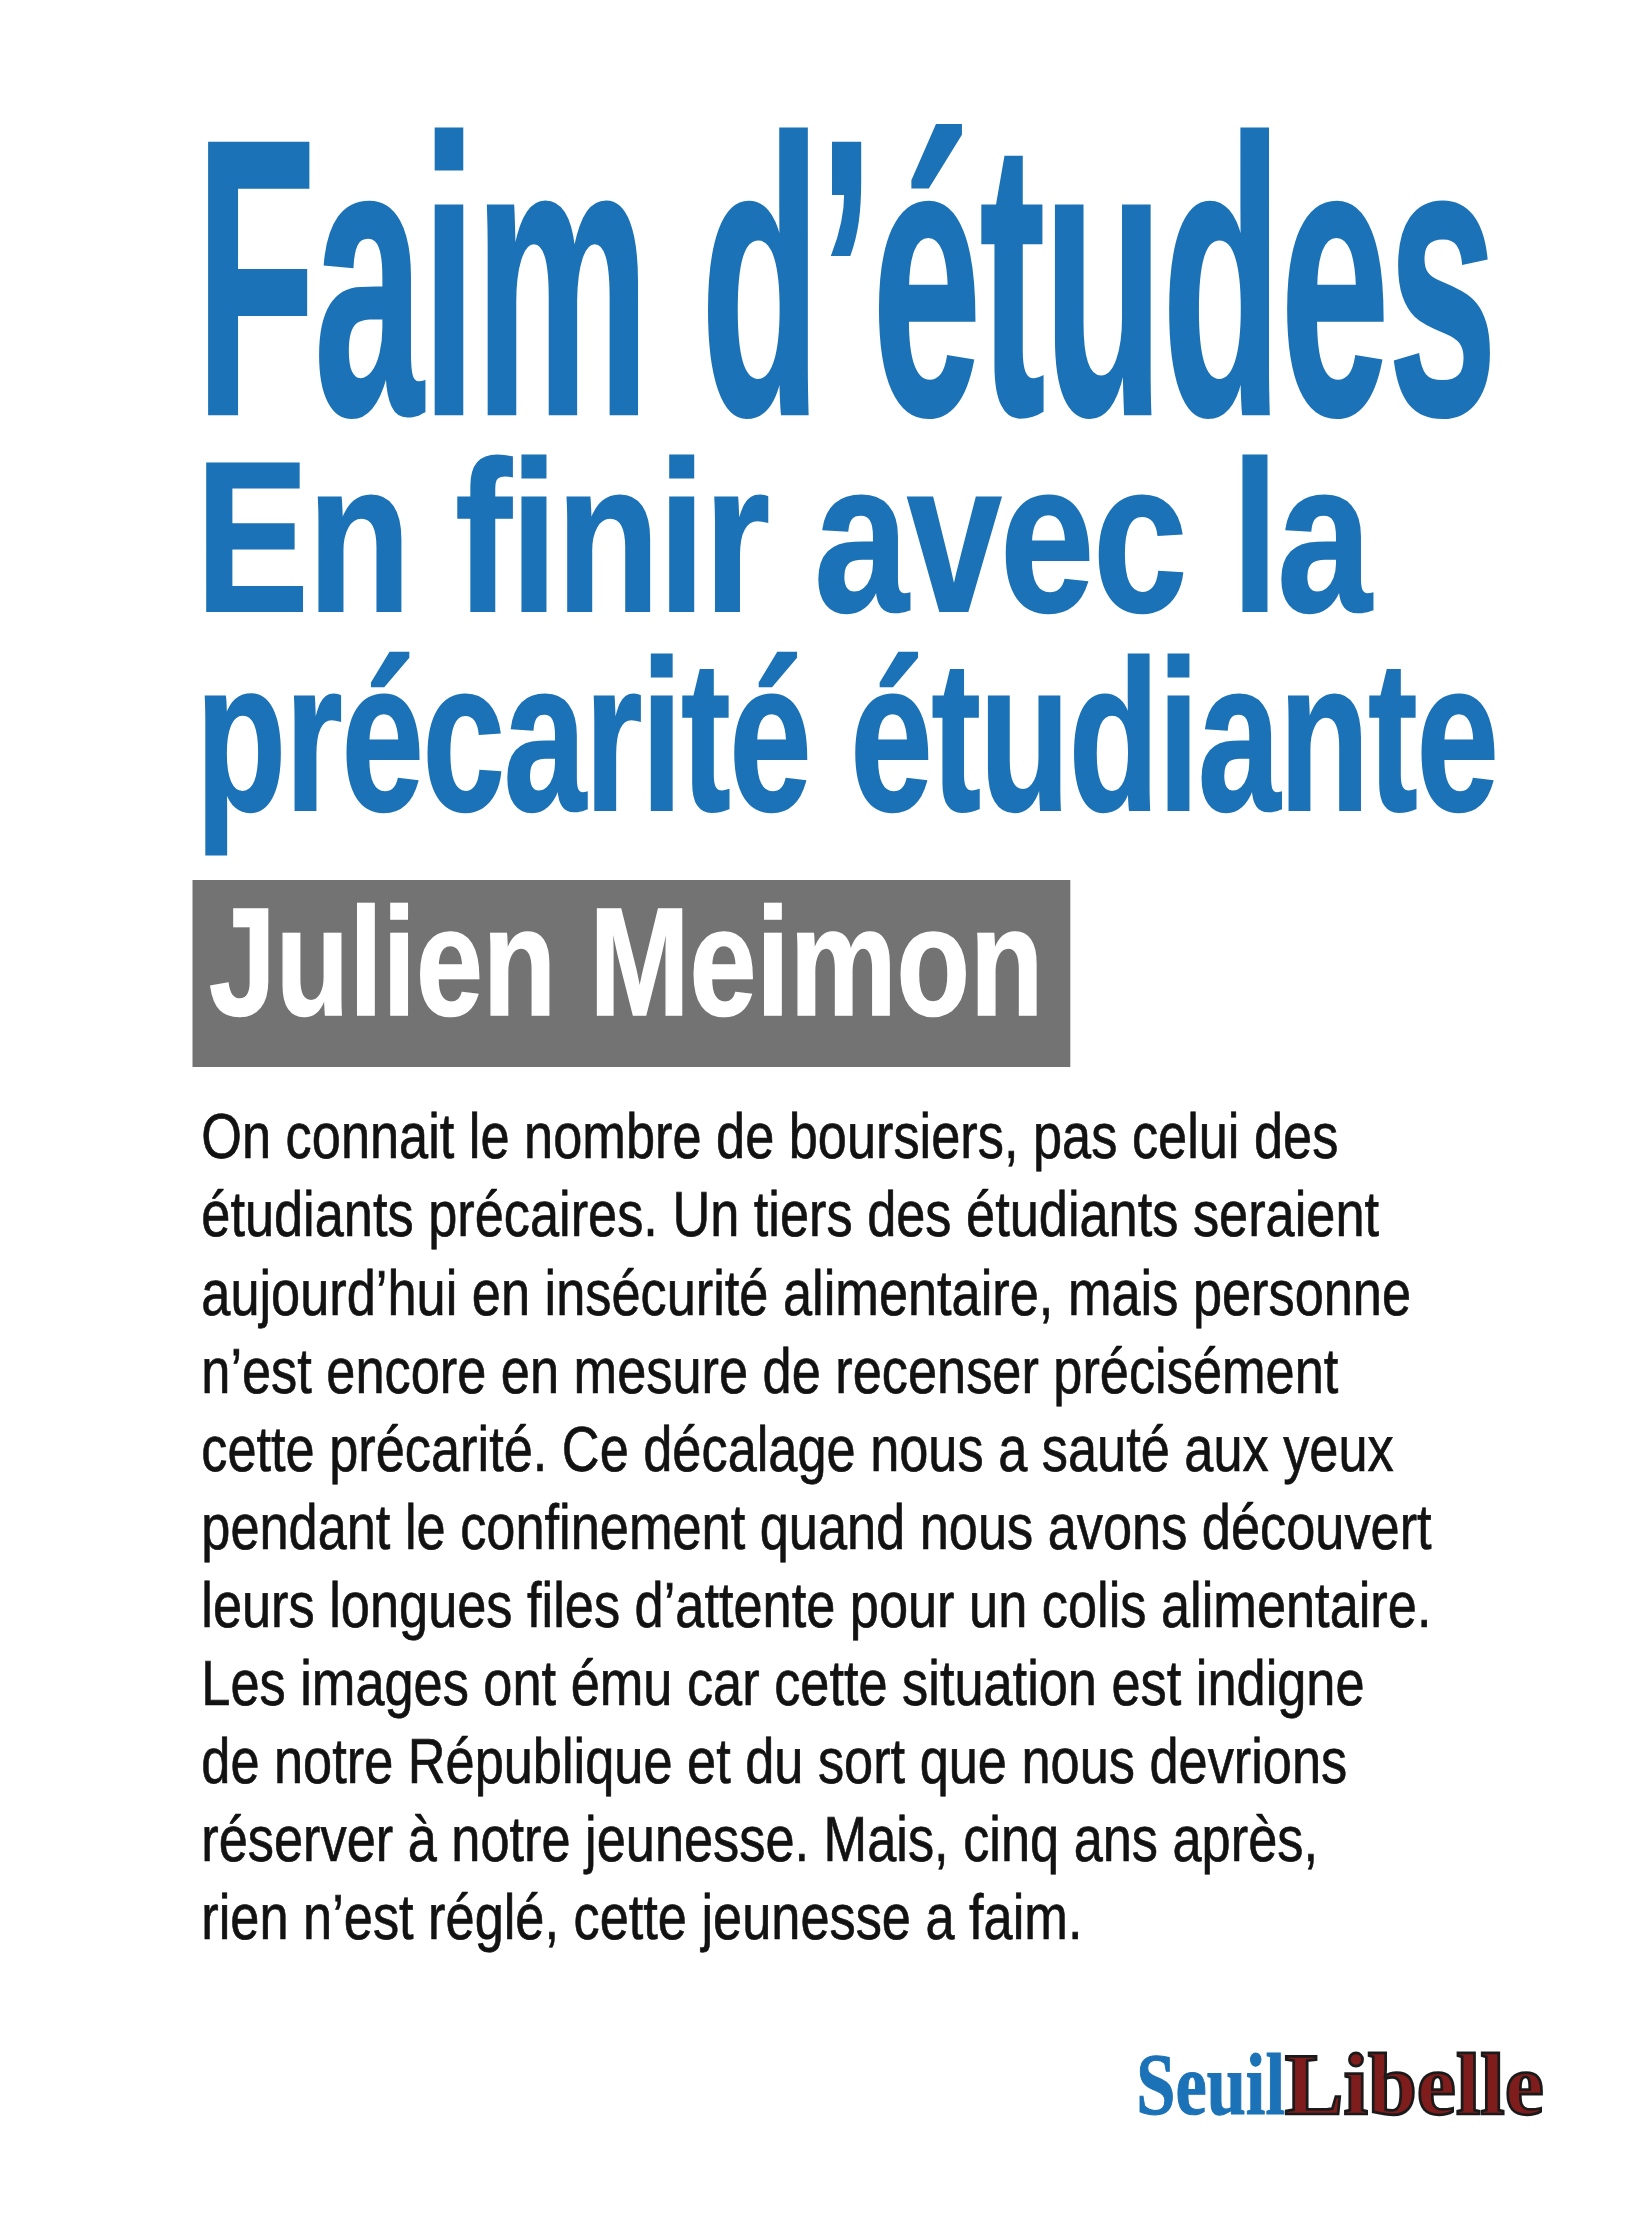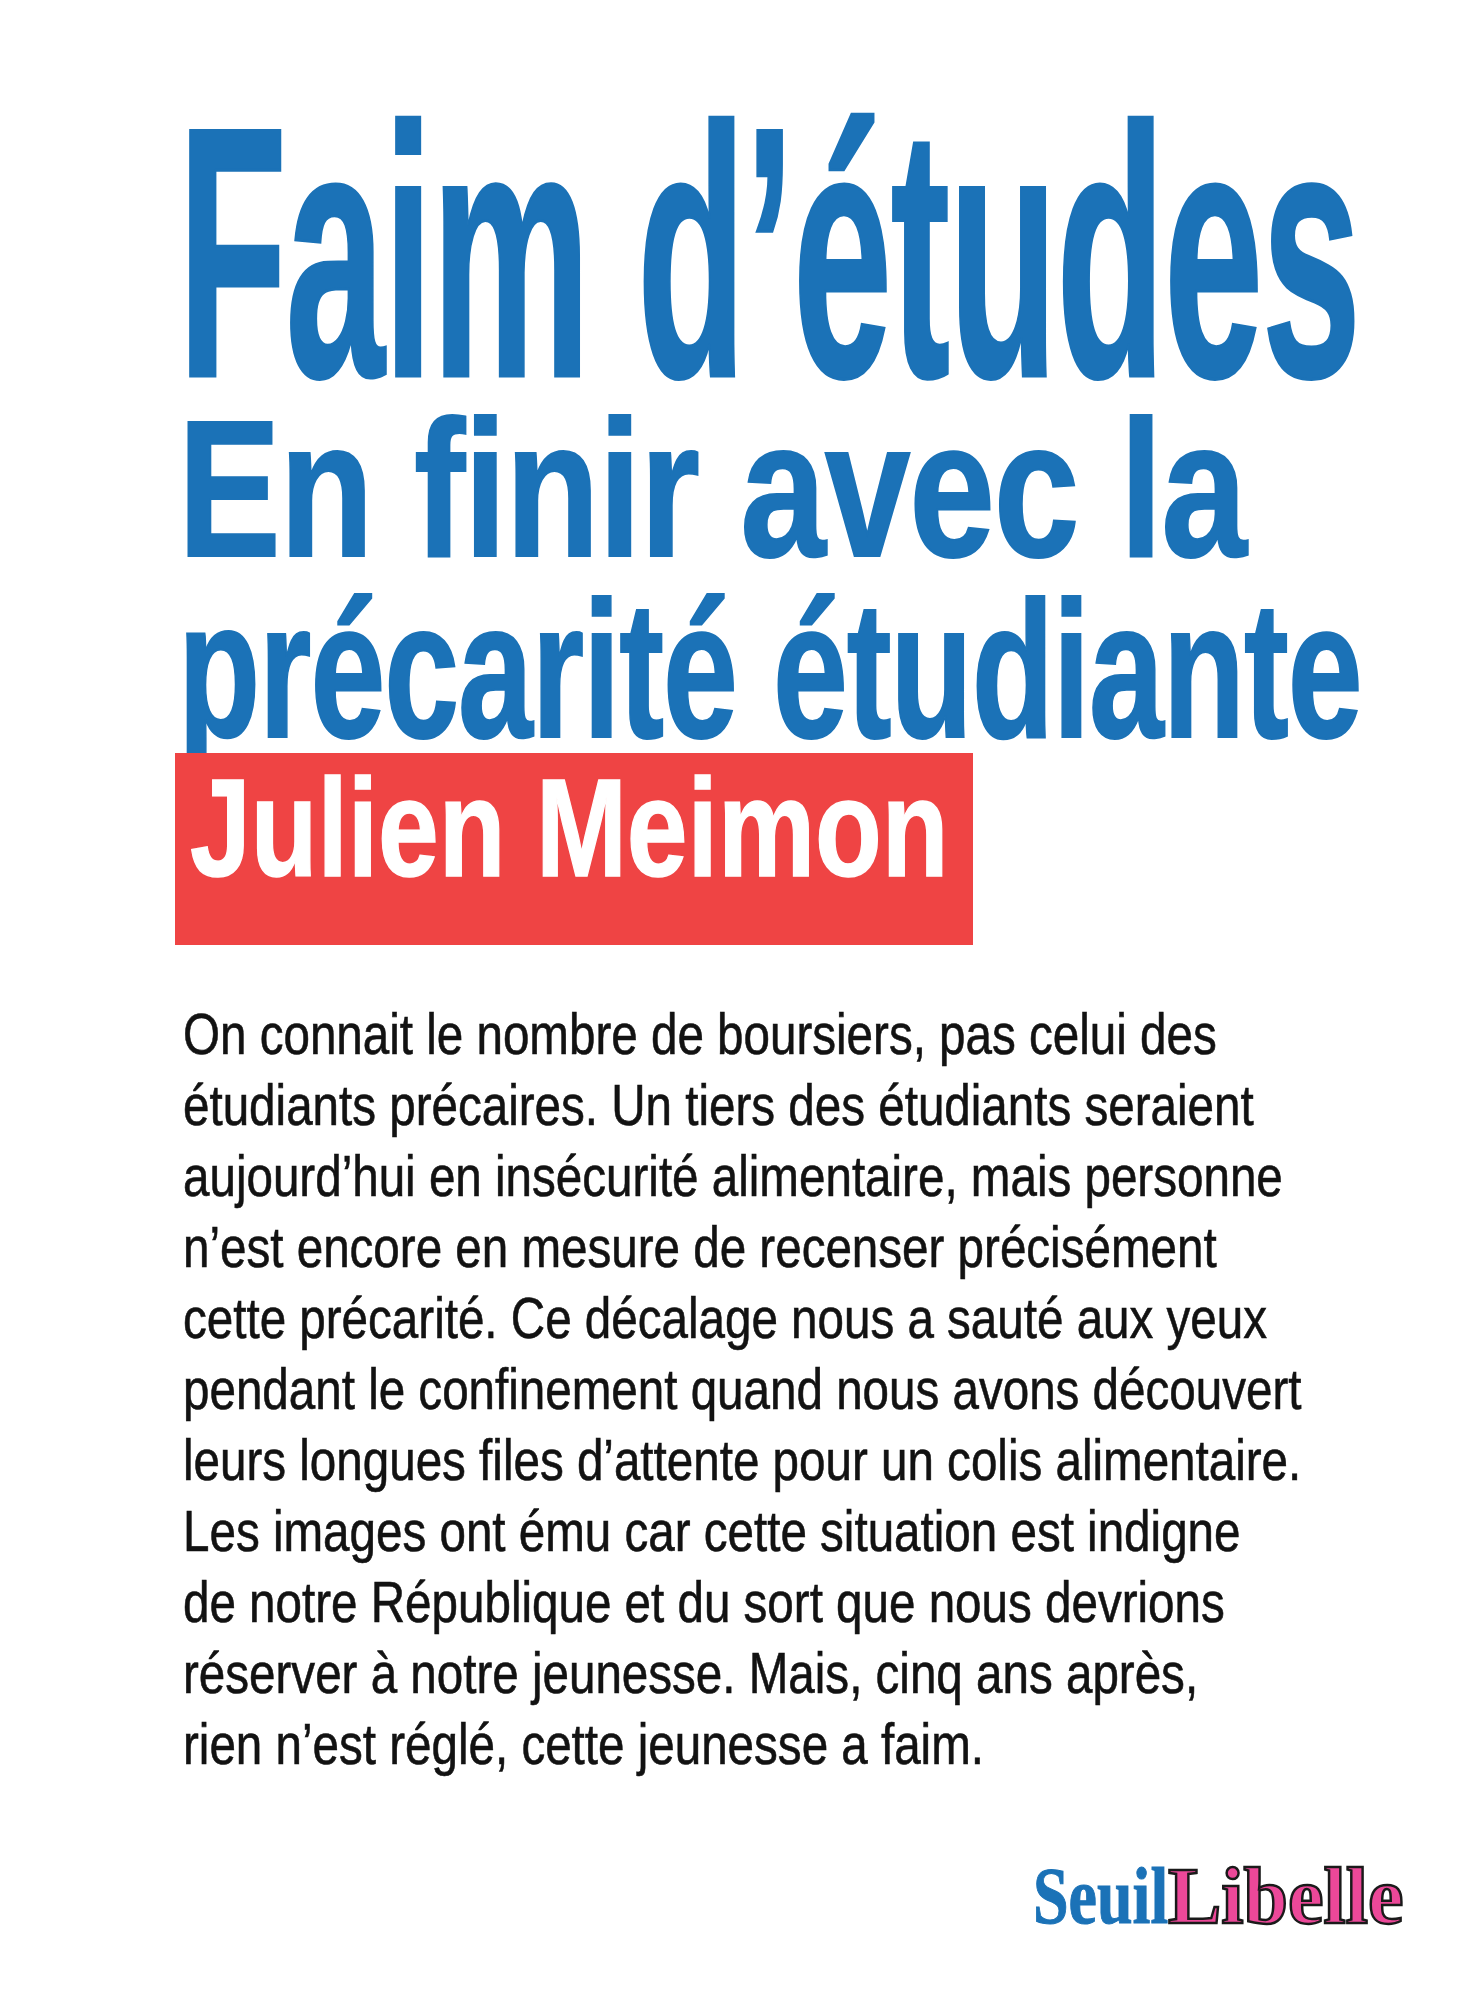--- a/index.html
+++ b/index.html
@@ -41,24 +41,24 @@
     letter-spacing: -0.008em;
     -webkit-text-stroke: 2px #1B72B7;
     transform-origin: left top;
   }
   .sub1 { top: 391px; transform: scaleX(0.79); }
   .sub2 { top: 572px; transform: scaleX(0.69); }
 
   .author-band {
     position: absolute;
     left: 175px;
-    top: 753px;
+    top: 800px;
     width: 798px;
-    height: 192px;
-    background: #ef4444;
+    height: 170px;
+    background: #737373;
   }
   .author {
     position: absolute;
     left: 15px;
     top: 5px;
     font-size: 140px;
     line-height: 140px;
     font-weight: bold;
     color: #ffffff;
     white-space: nowrap;
@@ -94,21 +94,21 @@
   .logo .seuil {
     display: inline-block;
     color: #1B72B7;
     transform: scaleX(0.80);
     transform-origin: left center;
     margin-right: -34px;
     -webkit-text-stroke: 1px #1B72B7;
   }
   .logo .libelle {
     display: inline-block;
-    color: #ec4899;
+    color: #7f1d1d;
     -webkit-text-stroke: 2.5px #1a1a1a;
   }
 </style>
 </head>
 <body>
 
 <div class="cover">
 
   <div class="title">Faim d’études</div>
 

